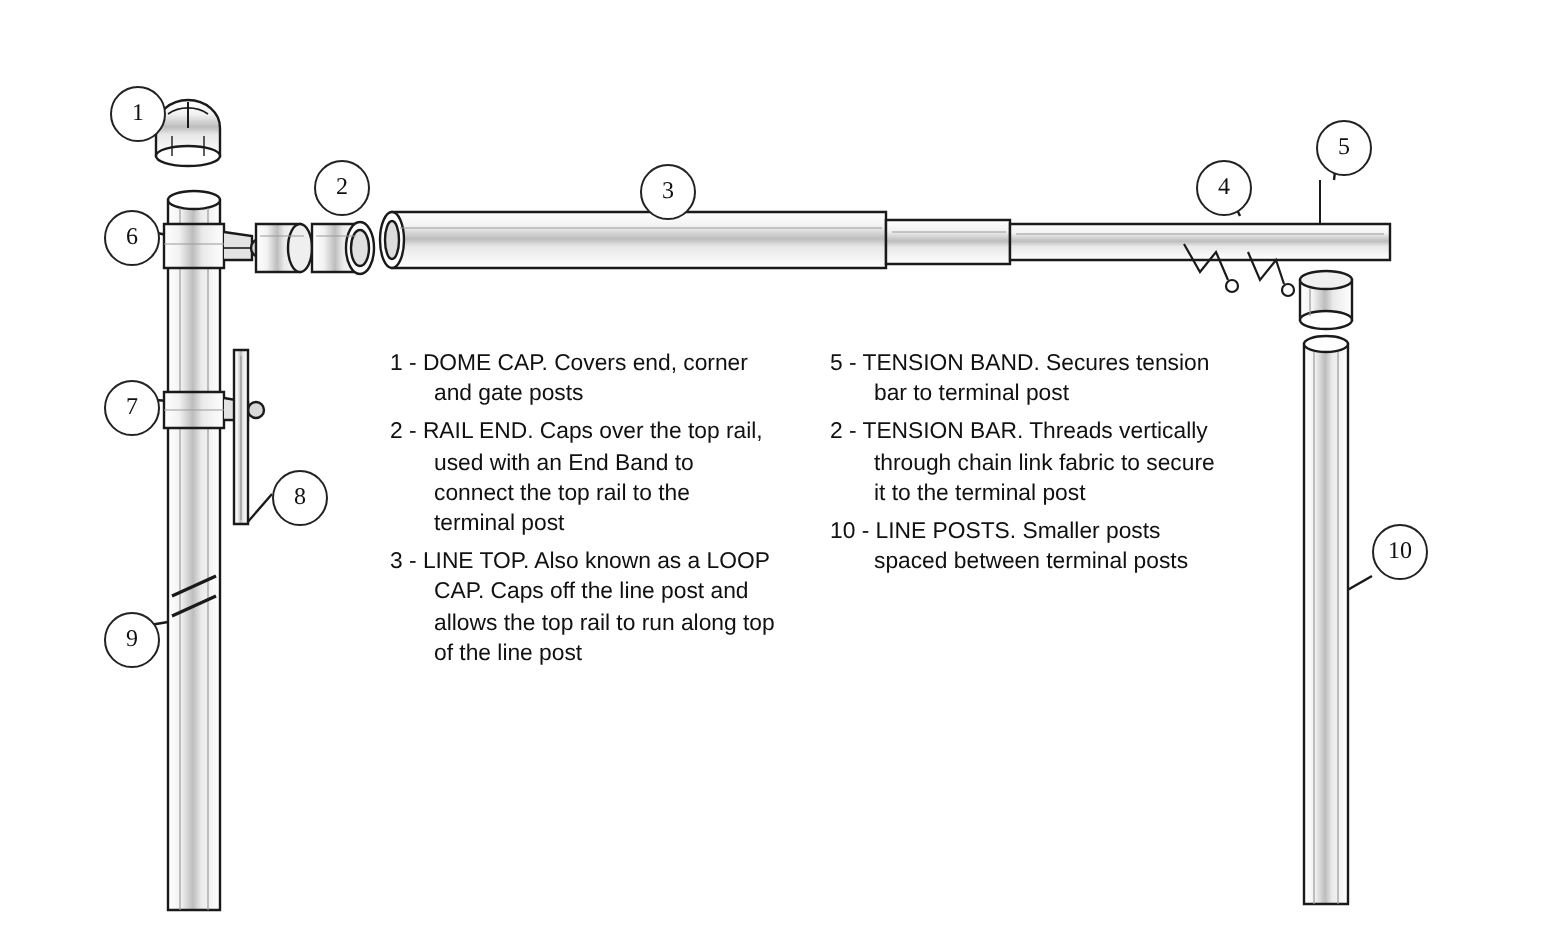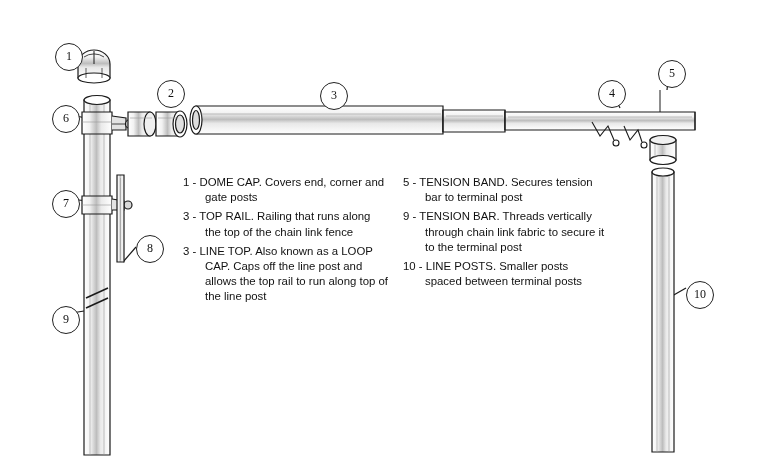--- a/index.html
+++ b/index.html
@@ -47,21 +47,21 @@
     left: 183px;
     top: 175px;
     width: 205px;
   }
   .legend-col-right {
     left: 403px;
     top: 175px;
     width: 205px;
   }
   .legend-entry {
-    margin: 0 0 4px 0;
+    margin: 0 0 4px 12px;
     padding-left: 22px;
     text-indent: -22px;
   }
 </style>
 </head>
 <body>
 
 <div id="page">
 
   <svg id="art" viewBox="0 0 778 474" xmlns="http://www.w3.org/2000/svg">
@@ -185,27 +185,27 @@
 
   <div class="callout" style="left:55px; top:43px;">1</div>
   <div class="callout" style="left:157px; top:80px;">2</div>
   <div class="callout" style="left:320px; top:82px;">3</div>
   <div class="callout" style="left:598px; top:80px;">4</div>
   <div class="callout" style="left:658px; top:60px;">5</div>
   <div class="callout" style="left:52px; top:105px;">6</div>
   <div class="callout" style="left:52px; top:190px;">7</div>
   <div class="callout" style="left:136px; top:235px;">8</div>
   <div class="callout" style="left:52px; top:306px;">9</div>
-  <div class="callout" style="left:686px; top:281px;">10</div>
+  <div class="callout" style="left:686px; top:262px;">10</div>
 
   <div class="legend legend-col-left">
     <p class="legend-entry">1 - DOME CAP. Covers end, corner and gate posts</p>
-    <p class="legend-entry">3 - TOP RAIL. Railing that runs along the top of the chain link fence</p>
+    <p class="legend-entry">2 - RAIL END. Caps over the top rail, used with an End Band to connect the top rail to the terminal post</p>
     <p class="legend-entry">3 - LINE TOP. Also known as a LOOP CAP. Caps off the line post and allows the top rail to run along top of the line post</p>
   </div>
 
   <div class="legend legend-col-right">
     <p class="legend-entry">5 - TENSION BAND. Secures tension bar to terminal post</p>
-    <p class="legend-entry">9 - TENSION BAR. Threads vertically through chain link fabric to secure it to the terminal post</p>
+    <p class="legend-entry">2 - TENSION BAR. Threads vertically through chain link fabric to secure it to the terminal post</p>
     <p class="legend-entry">10 - LINE POSTS. Smaller posts spaced between terminal posts</p>
   </div>
 
 </div>
 
 </body></html>

